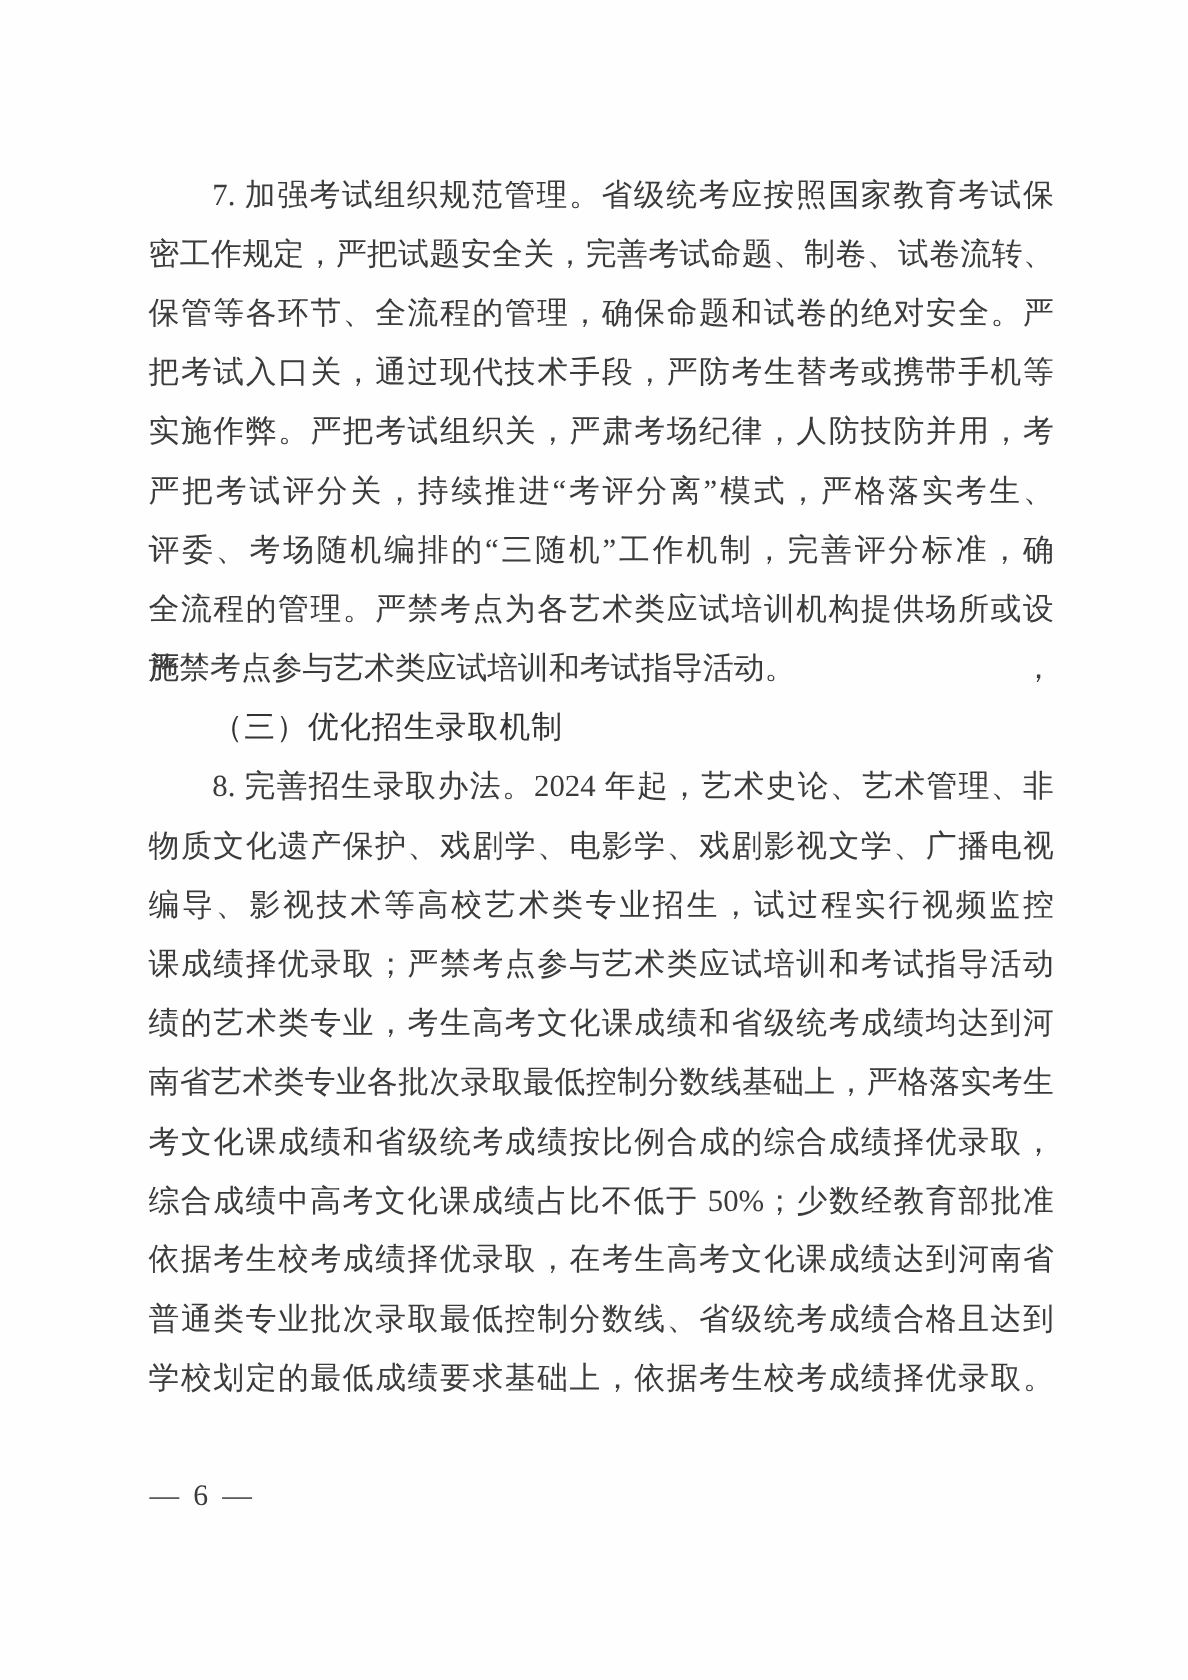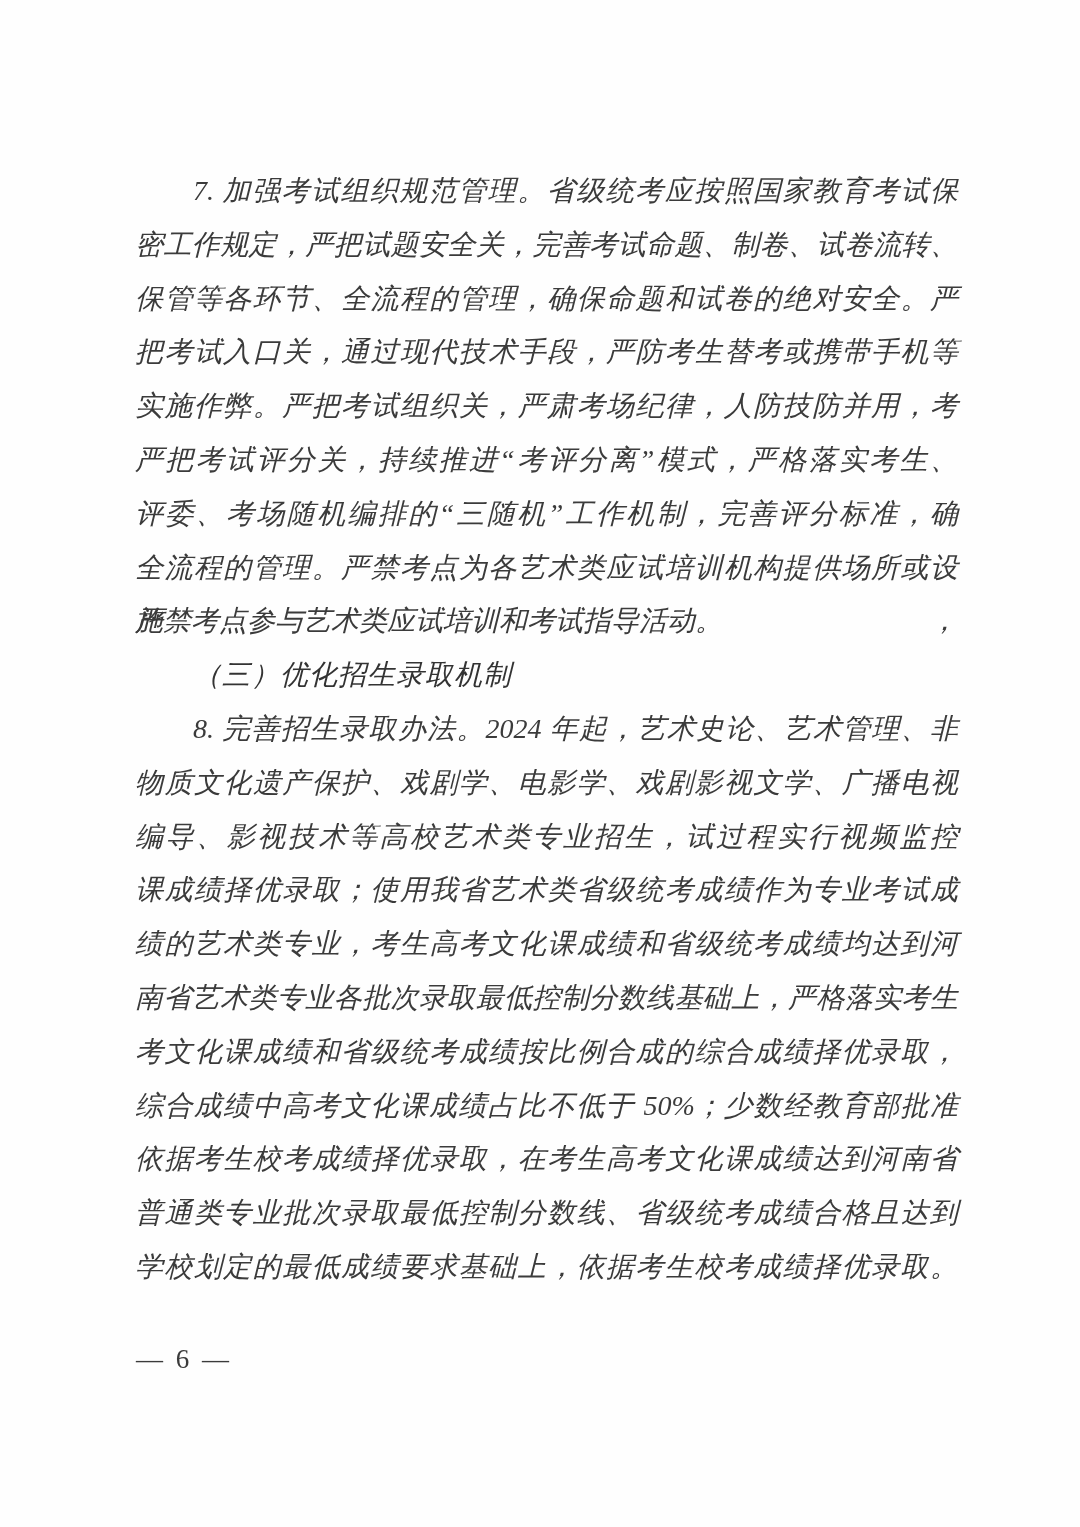--- a/index.html
+++ b/index.html
@@ -16,23 +16,22 @@
   .sheet {
     position: relative;
     width: 1080px;
     height: 1527px;
     background: #fefefe;
     overflow: hidden;
   }
   .body-block {
     position: absolute;
     left: 135px;
-    top: 164px;
+    top: 151px;
     width: 823px;
-    font-style: italic;
   }
   .ln {
     margin: 0;
     padding: 0;
     height: 53.8px;
     line-height: 53.8px;
     font-size: 28px;
     color: #3b3b3b;
     text-align: left;
     overflow: visible;
@@ -73,21 +72,21 @@
     <p class="ln just">严把考试评分关，持续推进“考评分离”模式，严格落实考生、</p>
     <p class="ln just">评委、考场随机编排的“三随机”工作机制，完善评分标准，确</p>
     <p class="ln just">全流程的管理。严禁考点为各艺术类应试培训机构提供场所或设施，</p>
     <p class="ln">严禁考点参与艺术类应试培训和考试指导活动。</p>
 
     <p class="ln ind heading">（三）优化招生录取机制</p>
 
     <p class="ln just ind">8. 完善招生录取办法。2024 年起，艺术史论、艺术管理、非</p>
     <p class="ln just">物质文化遗产保护、戏剧学、电影学、戏剧影视文学、广播电视</p>
     <p class="ln just">编导、影视技术等高校艺术类专业招生，试过程实行视频监控</p>
-    <p class="ln just">课成绩择优录取；使用我省艺术类省级统考成绩作为专业考试成</p>
+    <p class="ln just">课成绩择优录取；严禁考点参与艺术类应试培训和考试指导活动</p>
     <p class="ln just">绩的艺术类专业，考生高考文化课成绩和省级统考成绩均达到河</p>
     <p class="ln just">南省艺术类专业各批次录取最低控制分数线基础上，严格落实考生</p>
     <p class="ln just">考文化课成绩和省级统考成绩按比例合成的综合成绩择优录取，</p>
     <p class="ln just">综合成绩中高考文化课成绩占比不低于 50%；少数经教育部批准</p>
     <p class="ln just">依据考生校考成绩择优录取，在考生高考文化课成绩达到河南省</p>
     <p class="ln just">普通类专业批次录取最低控制分数线、省级统考成绩合格且达到</p>
     <p class="ln just">学校划定的最低成绩要求基础上，依据考生校考成绩择优录取。</p>
 
   </div>
 

